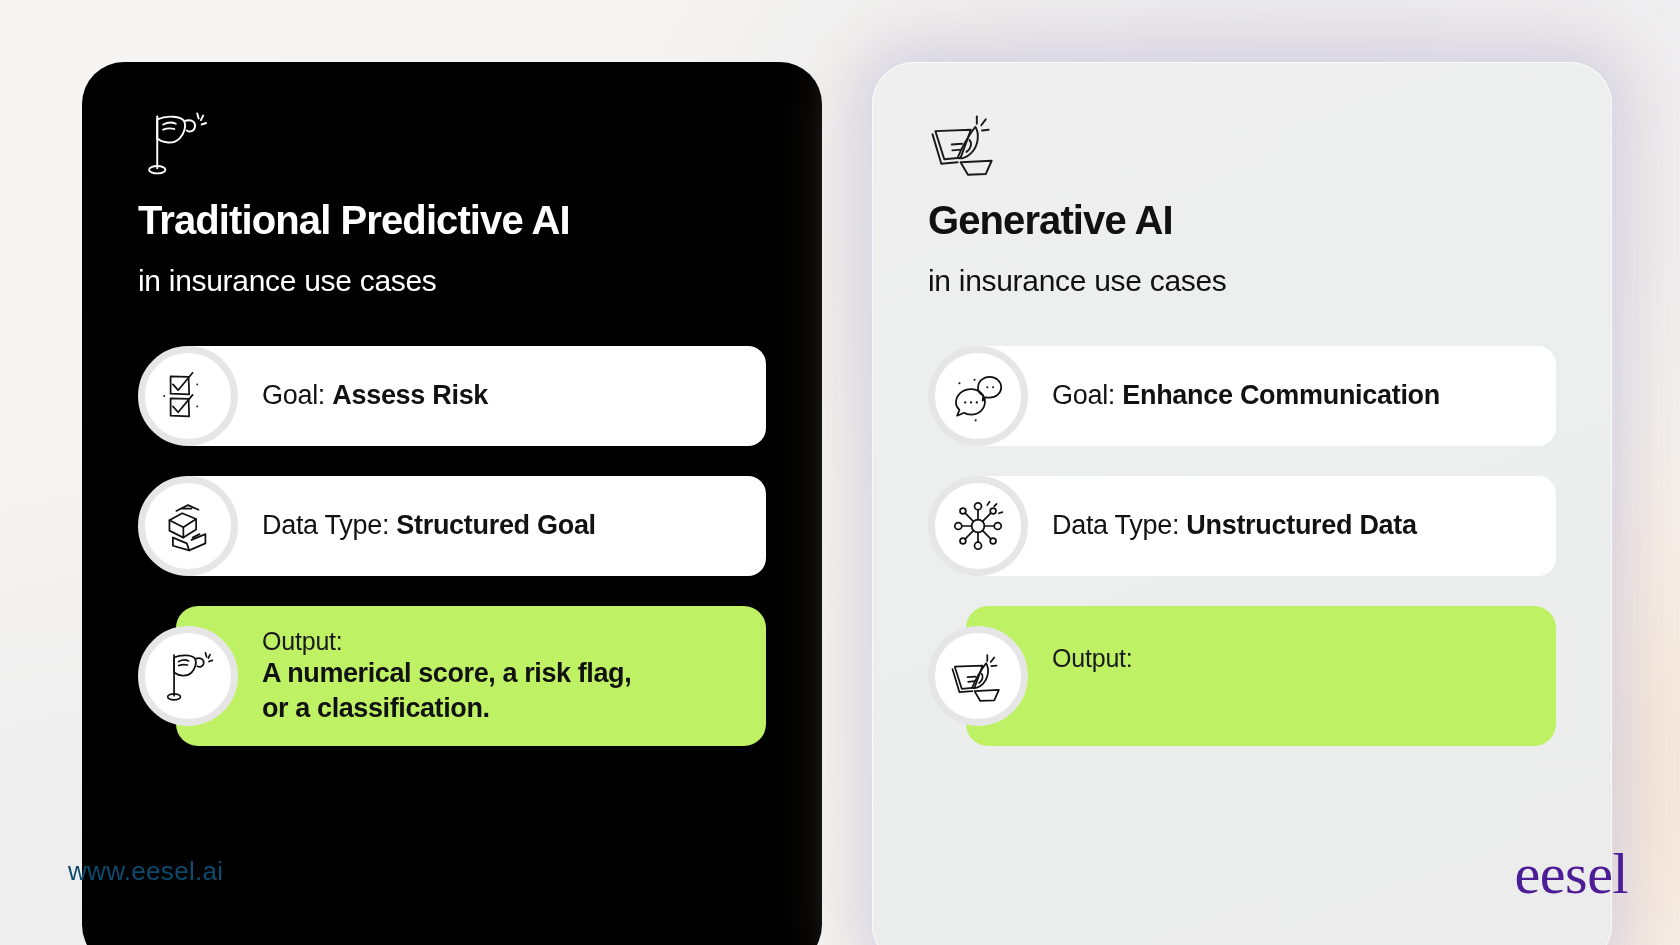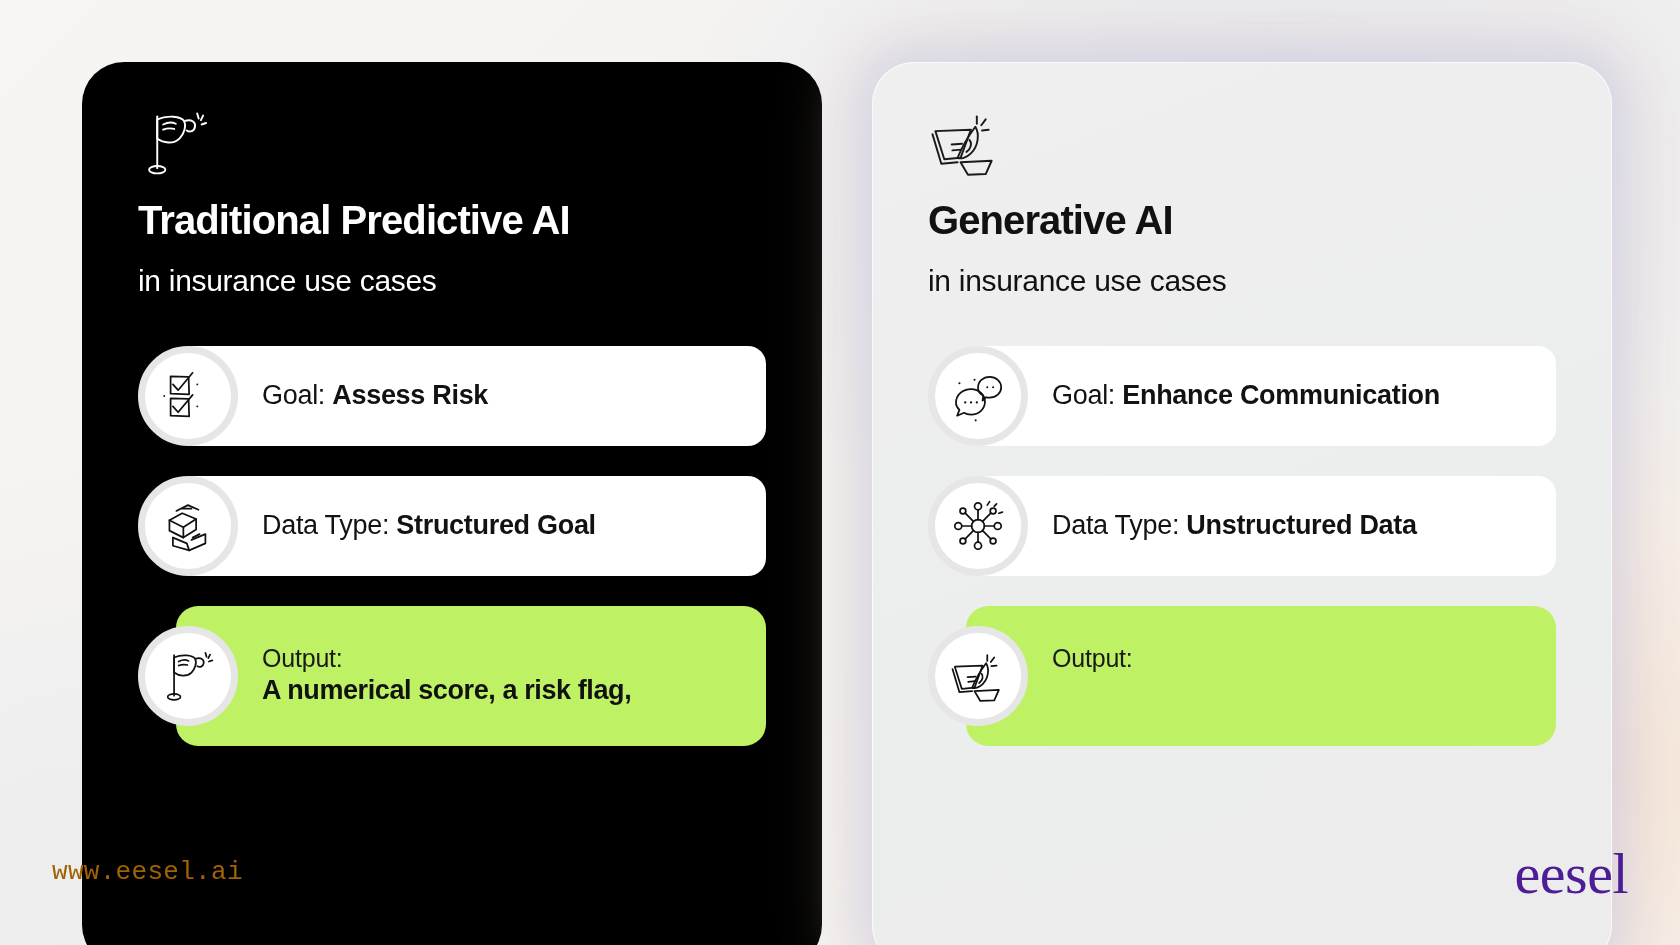--- a/index.html
+++ b/index.html
@@ -154,25 +154,25 @@
     font-size: 27px;
     font-weight: 700;
     color: #111111;
     letter-spacing: -0.4px;
     line-height: 1.28;
   }
 
   
   .footer-url {
     position: absolute;
-    left: 52px;
+    left: 68px;
     bottom: 58px;
-    font-family: Liberation Mono, monospace;
+    font-family: Liberation Sans, sans-serif;
     font-size: 26px;
-    color: #a16207;
+    color: #0c4a6e;
     letter-spacing: 0.3px;
   }
 
   .footer-logo {
     position: absolute;
     right: 52px;
     bottom: 42px;
     font-family: "Liberation Serif", serif;
     font-size: 58px;
     color: #4c1d95;
@@ -241,20 +241,21 @@
             <path d="M58 70 L70 64"></path>
           </svg>
         </div>
       </div>
 
       <div class="row row--output">
         <div class="row-bubble">
           <div class="out-label">Output:</div>
           <div class="out-value">
             <span>A numerical score, a risk flag,</span><br>
+            <span>or a classification.</span>
           </div>
         </div>
         <div class="row-badge">
           <svg viewBox="0 0 100 100" fill="none" stroke="#111111" stroke-width="3" stroke-linecap="round" stroke-linejoin="round">
             <path d="M26 14 L26 84"></path>
             <path d="M26 18 C40 12, 58 14, 62 20 C66 27, 62 38, 56 44 C48 52, 34 50, 26 44 Z"></path>
             <path d="M34 25 C40 22, 47 22, 51 24"></path>
             <path d="M34 32 C39 30, 45 30, 49 31"></path>
             <path d="M64 20 C72 18, 78 21, 77 28 C76 34, 70 36, 66 33"></path>
             <path d="M80 10 L82 17"></path>

